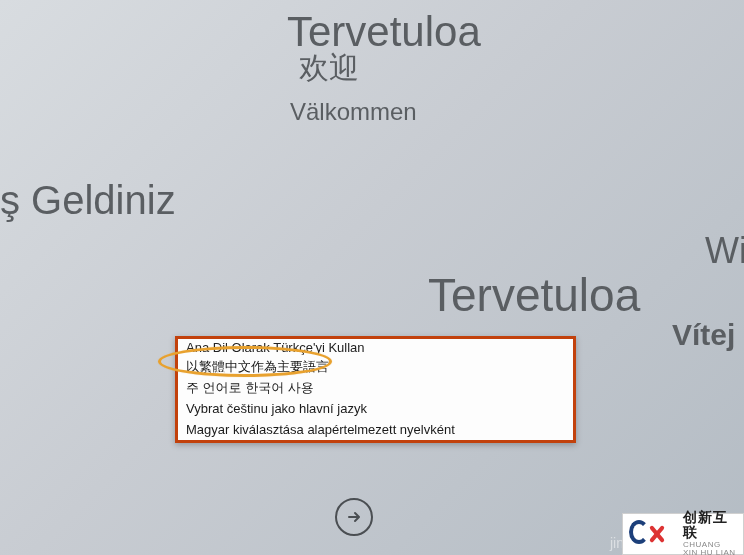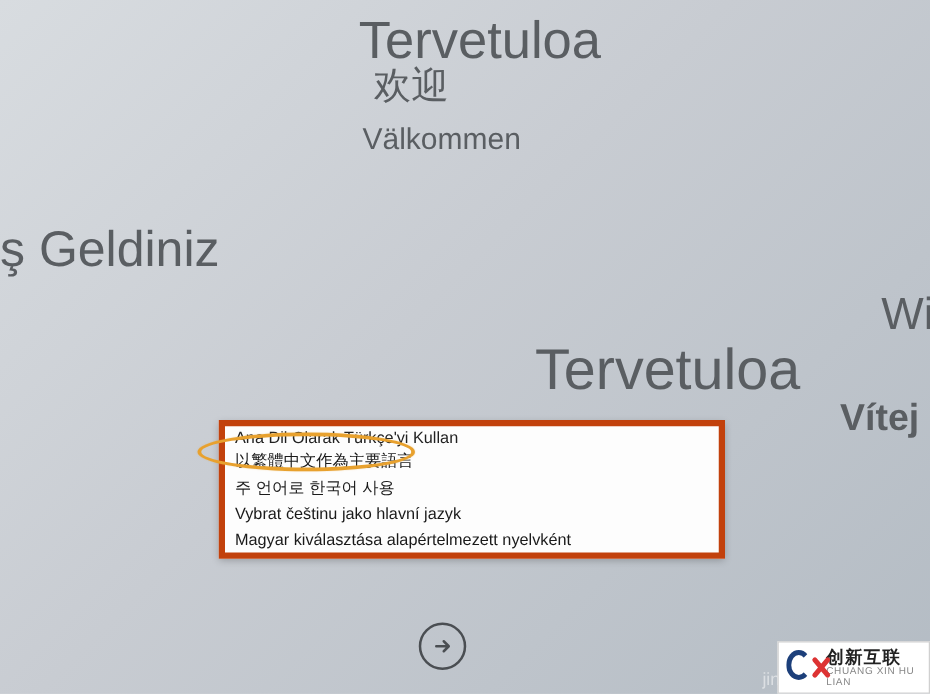--- a/index.html
+++ b/index.html
@@ -20,21 +20,21 @@
     font-weight: 400;
     user-select: none;
   }
 
   .language-listbox {
     position: absolute;
     left: 175px;
     top: 336px;
     width: 395px;
     background: #fdfdfd;
-    border: 5px solid #c2410c;
+    border: 3px solid #c2410c;
     box-shadow: 0 2px 6px rgba(0,0,0,0.25);
     font-size: 13px;
     color: #1a1a1a;
     padding: 0;
   }
   .language-row {
     padding: 2px 6px 2px 8px;
     line-height: 17px;
     white-space: nowrap;
     overflow: hidden;
@@ -87,21 +87,21 @@
   .corner-watermark {
     position: absolute;
     right: 0;
     bottom: 0;
     width: 122px;
     height: 42px;
     background: #ffffff;
     border: 1px solid #d0d0d0;
     display: flex;
     align-items: center;
-    gap: 0;
+    gap: 22px;
     padding: 0 6px;
     box-sizing: border-box;
   }
   .cx-logo {
     width: 32px;
     height: 32px;
     flex: 0 0 32px;
     position: relative;
   }
   .cx-logo .c {

